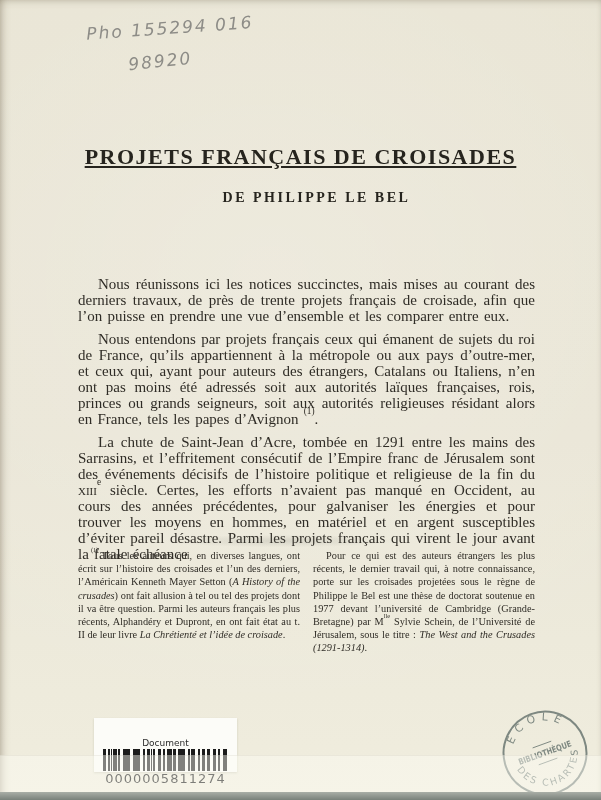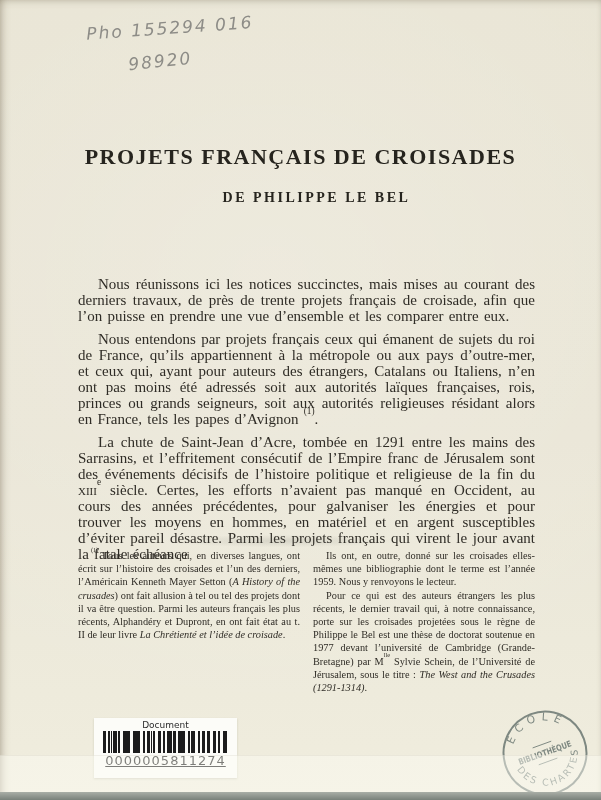--- a/index.html
+++ b/index.html
@@ -14,21 +14,21 @@
                 inset -4px 0 6px -5px rgba(90,78,55,.18);
     font-family:"Liberation Serif", serif;
     color:#2f2c26;
   }
   
   .pencil{position:absolute;left:0;top:0;color:#8d8c87;font-family:"DejaVu Sans",sans-serif;font-style:italic;}
   .pencil-l1{position:absolute;left:86px;top:16px;width:220px;font-size:17px;transform:rotate(-4deg);letter-spacing:2px;}
   .pencil-l2{position:absolute;left:128px;top:48px;width:120px;font-size:17px;transform:rotate(-6deg);letter-spacing:2px;}
   
   .title{position:absolute;left:0;right:0;top:144px;margin:0;text-align:center;
-         font-size:22px;font-weight:bold;letter-spacing:1.5px;color:#26241e;}
+         font-size:22px;font-weight:bold;letter-spacing:1.5px;color:#26241e;text-decoration:underline;}
   .subtitle{position:absolute;left:0;right:0;margin:0;text-align:center;
             font-size:14px;font-weight:bold;letter-spacing:2.5px;color:#26241e;padding-left:32px;}
   .subtitle.s1{top:190px;}
   .subtitle.s2{top:224px;}
   
   .bodytext{position:absolute;left:78px;top:276px;width:457px;font-size:15px;line-height:16px;
             text-align:justify;word-spacing:1.5px;}
   .bodytext p{margin:0;text-indent:20px;}
   .bodytext p + p{margin-top:7px;}
   sup{font-size:.62em;line-height:0;position:relative;top:-.45em;letter-spacing:0;}
@@ -36,30 +36,30 @@
   i{font-style:italic;}
   
   .smudge{position:absolute;left:150px;top:534px;width:262px;height:14px;
           background:radial-gradient(ellipse 60% 60% at 50% 50%, rgba(105,105,96,.16), rgba(0,0,0,0) 75%);}
   
   .footnotes{position:absolute;left:78px;top:549px;width:457px;display:flex;gap:13px;
              font-size:10.3px;line-height:13.2px;text-align:justify;}
   .fn-col{width:222px;}
   .fn-col p{margin:0;text-indent:13px;}
   
-  .barcode{position:absolute;left:94px;top:718px;width:143px;height:60px;background:#fcfcf8;
-           box-shadow:0 1px 2px rgba(60,55,40,.18);padding-top:2px;box-sizing:border-box;}
+  .barcode{position:absolute;left:94px;top:718px;width:143px;height:54px;background:#fcfcf8;
+           box-shadow:0 1px 2px rgba(60,55,40,.18);padding-top:20px;box-sizing:border-box;}
   .barcode-caption{font-family:"DejaVu Sans",sans-serif;font-size:9px;color:#2b2b2b;text-align:center;line-height:10px;}
   .barcode-bars{width:125px;height:22px;margin:1px auto 0;
     background-image:
       repeating-linear-gradient(90deg,#1c1c1c 0 2px,rgba(0,0,0,0) 2px 5px),
       repeating-linear-gradient(90deg,#1c1c1c 0 1px,rgba(0,0,0,0) 1px 8px),
       repeating-linear-gradient(90deg,#1c1c1c 0 3px,rgba(0,0,0,0) 3px 11px);}
   .barcode-number{font-family:"DejaVu Sans",sans-serif;font-size:13px;color:#151515;
-                  text-align:center;letter-spacing:1px;line-height:16px;text-decoration:underline;}
+                  text-align:center;letter-spacing:1px;line-height:16px;}
   
   .stamp{position:absolute;left:500px;top:708px;width:90px;height:90px;opacity:.82;transform:rotate(-20deg);}
   .stamp text{fill:#66736e;font-family:"DejaVu Sans",sans-serif;}
   .stamp .arc-top-text{font-size:12px;letter-spacing:6px;}
   .stamp .arc-bottom-text{font-size:10.5px;letter-spacing:2.5px;}
   .stamp .center-text{font-size:9.5px;font-weight:bold;}
   
   .light-band{position:absolute;left:0;top:755px;width:601px;height:37px;
               background:rgba(253,253,245,.45);border-top:1px solid rgba(140,130,105,.10);}
   .scanner-strip{position:absolute;left:0;top:792px;width:601px;height:8px;
@@ -84,21 +84,20 @@
     <p><span>La chute de Saint-Jean d’Acre, tombée en 1291 entre les mains des Sarrasins, et l’effritement consécutif de l’Empire franc de Jérusalem sont des événements décisifs de l’histoire politique et religieuse de la fin du </span><span class="sc">xiii</span><sup>e</sup><span> siècle. Certes, les efforts n’avaient pas manqué en Occident, au cours des années précédentes, pour galvaniser les énergies et pour trouver les moyens en hommes, en matériel et en argent susceptibles d’éviter pareil désastre. Parmi les projets français qui virent le jour avant la fatale échéance</span></p>
   </div>
 
   <div class="smudge"></div>
 
   <div class="footnotes">
     <div class="fn-col">
       <p><sup>(1)</sup><span> Tous les auteurs qui, en diverses langues, ont écrit sur l’histoire des croisades et l’un des derniers, l’Américain Kenneth Mayer Setton (</span><i>A History of the crusades</i><span>) ont fait allusion à tel ou tel des projets dont il va être question. Parmi les auteurs français les plus récents, Alphandéry et Dupront, en ont fait état au t. II de leur livre </span><i>La Chrétienté et l’idée de croisade</i><span>.</span></p>
     </div>
     <div class="fn-col">
-      <p><span>Ils ont, en outre, donné sur les croisades elles-mêmes une bibliographie dont le terme est l’année 1959. Nous y renvoyons le lecteur.</span></p>
       <p><span>Pour ce qui est des auteurs étrangers les plus récents, le dernier travail qui, à notre connaissance, porte sur les croisades projetées sous le règne de Philippe le Bel est une thèse de doctorat soutenue en 1977 devant l’université de Cambridge (Grande-Bretagne) par M</span><sup>lle</sup><span> Sylvie Schein, de l’Université de Jérusalem, sous le titre : </span><i>The West and the Crusades (1291-1314)</i><span>.</span></p>
     </div>
   </div>
 
   <div class="barcode">
     <div class="barcode-caption">Document</div>
     <div class="barcode-bars"></div>
     <div class="barcode-number">0000005811274</div>
   </div>
 

